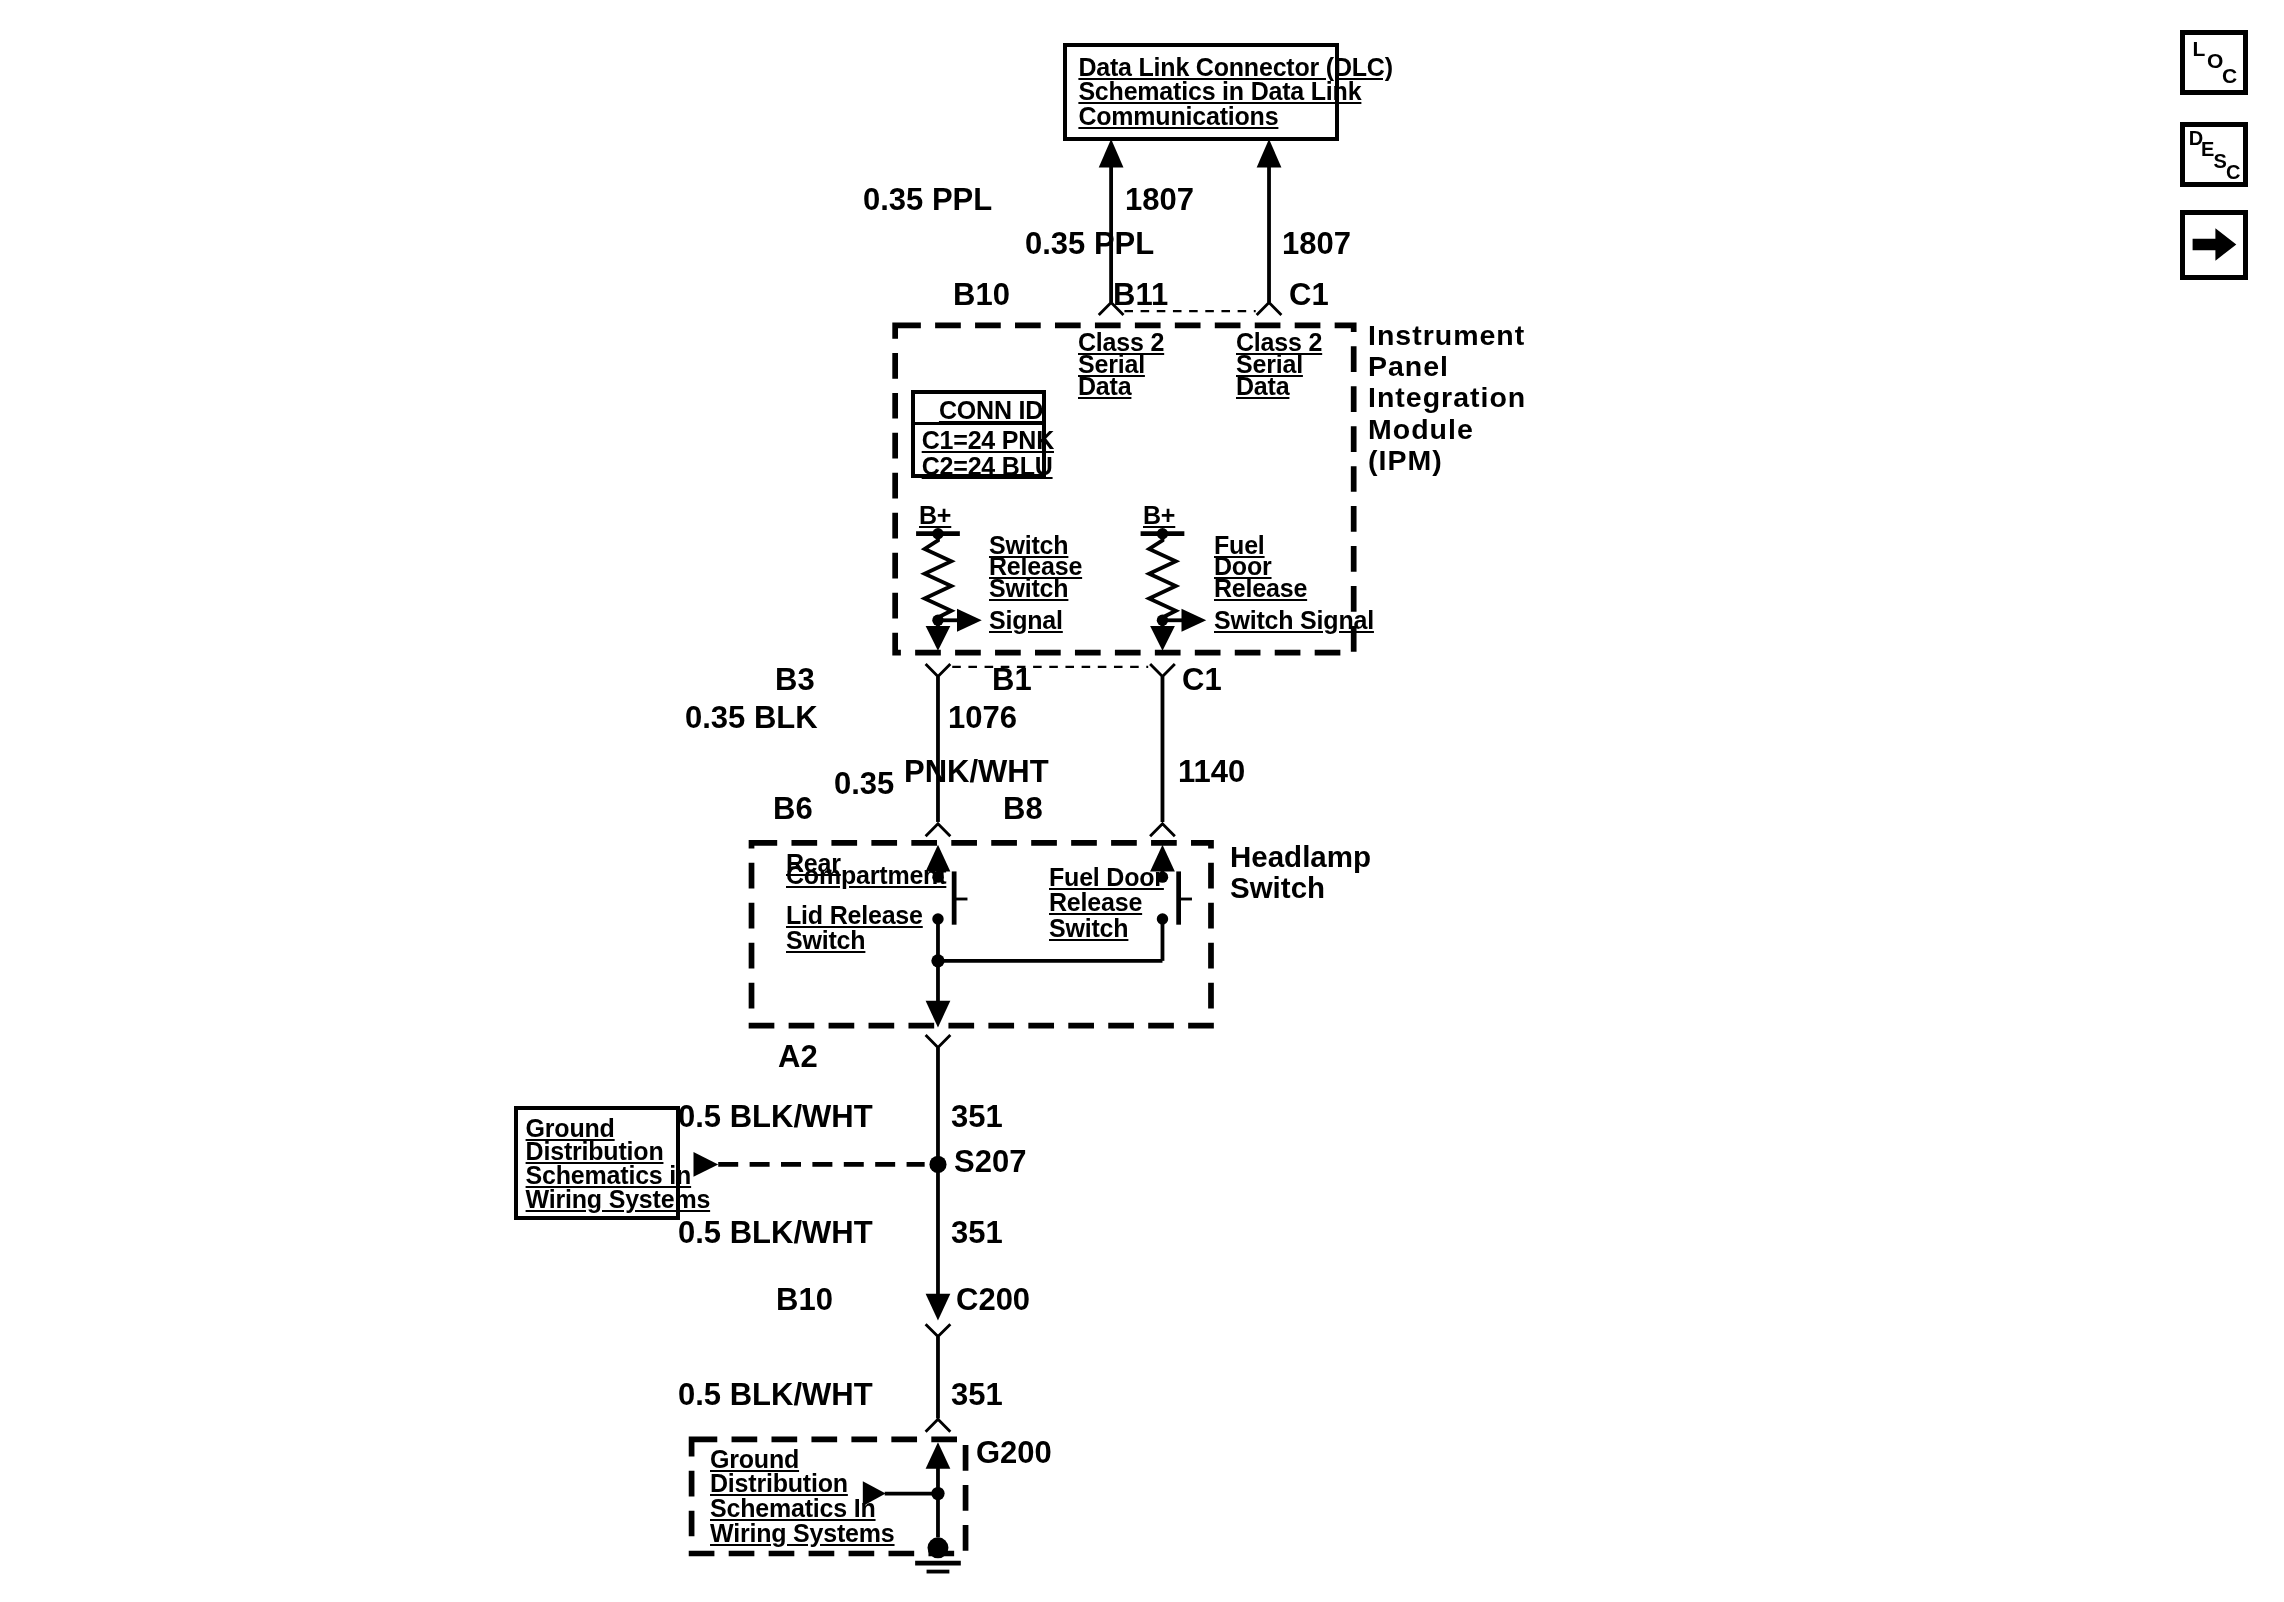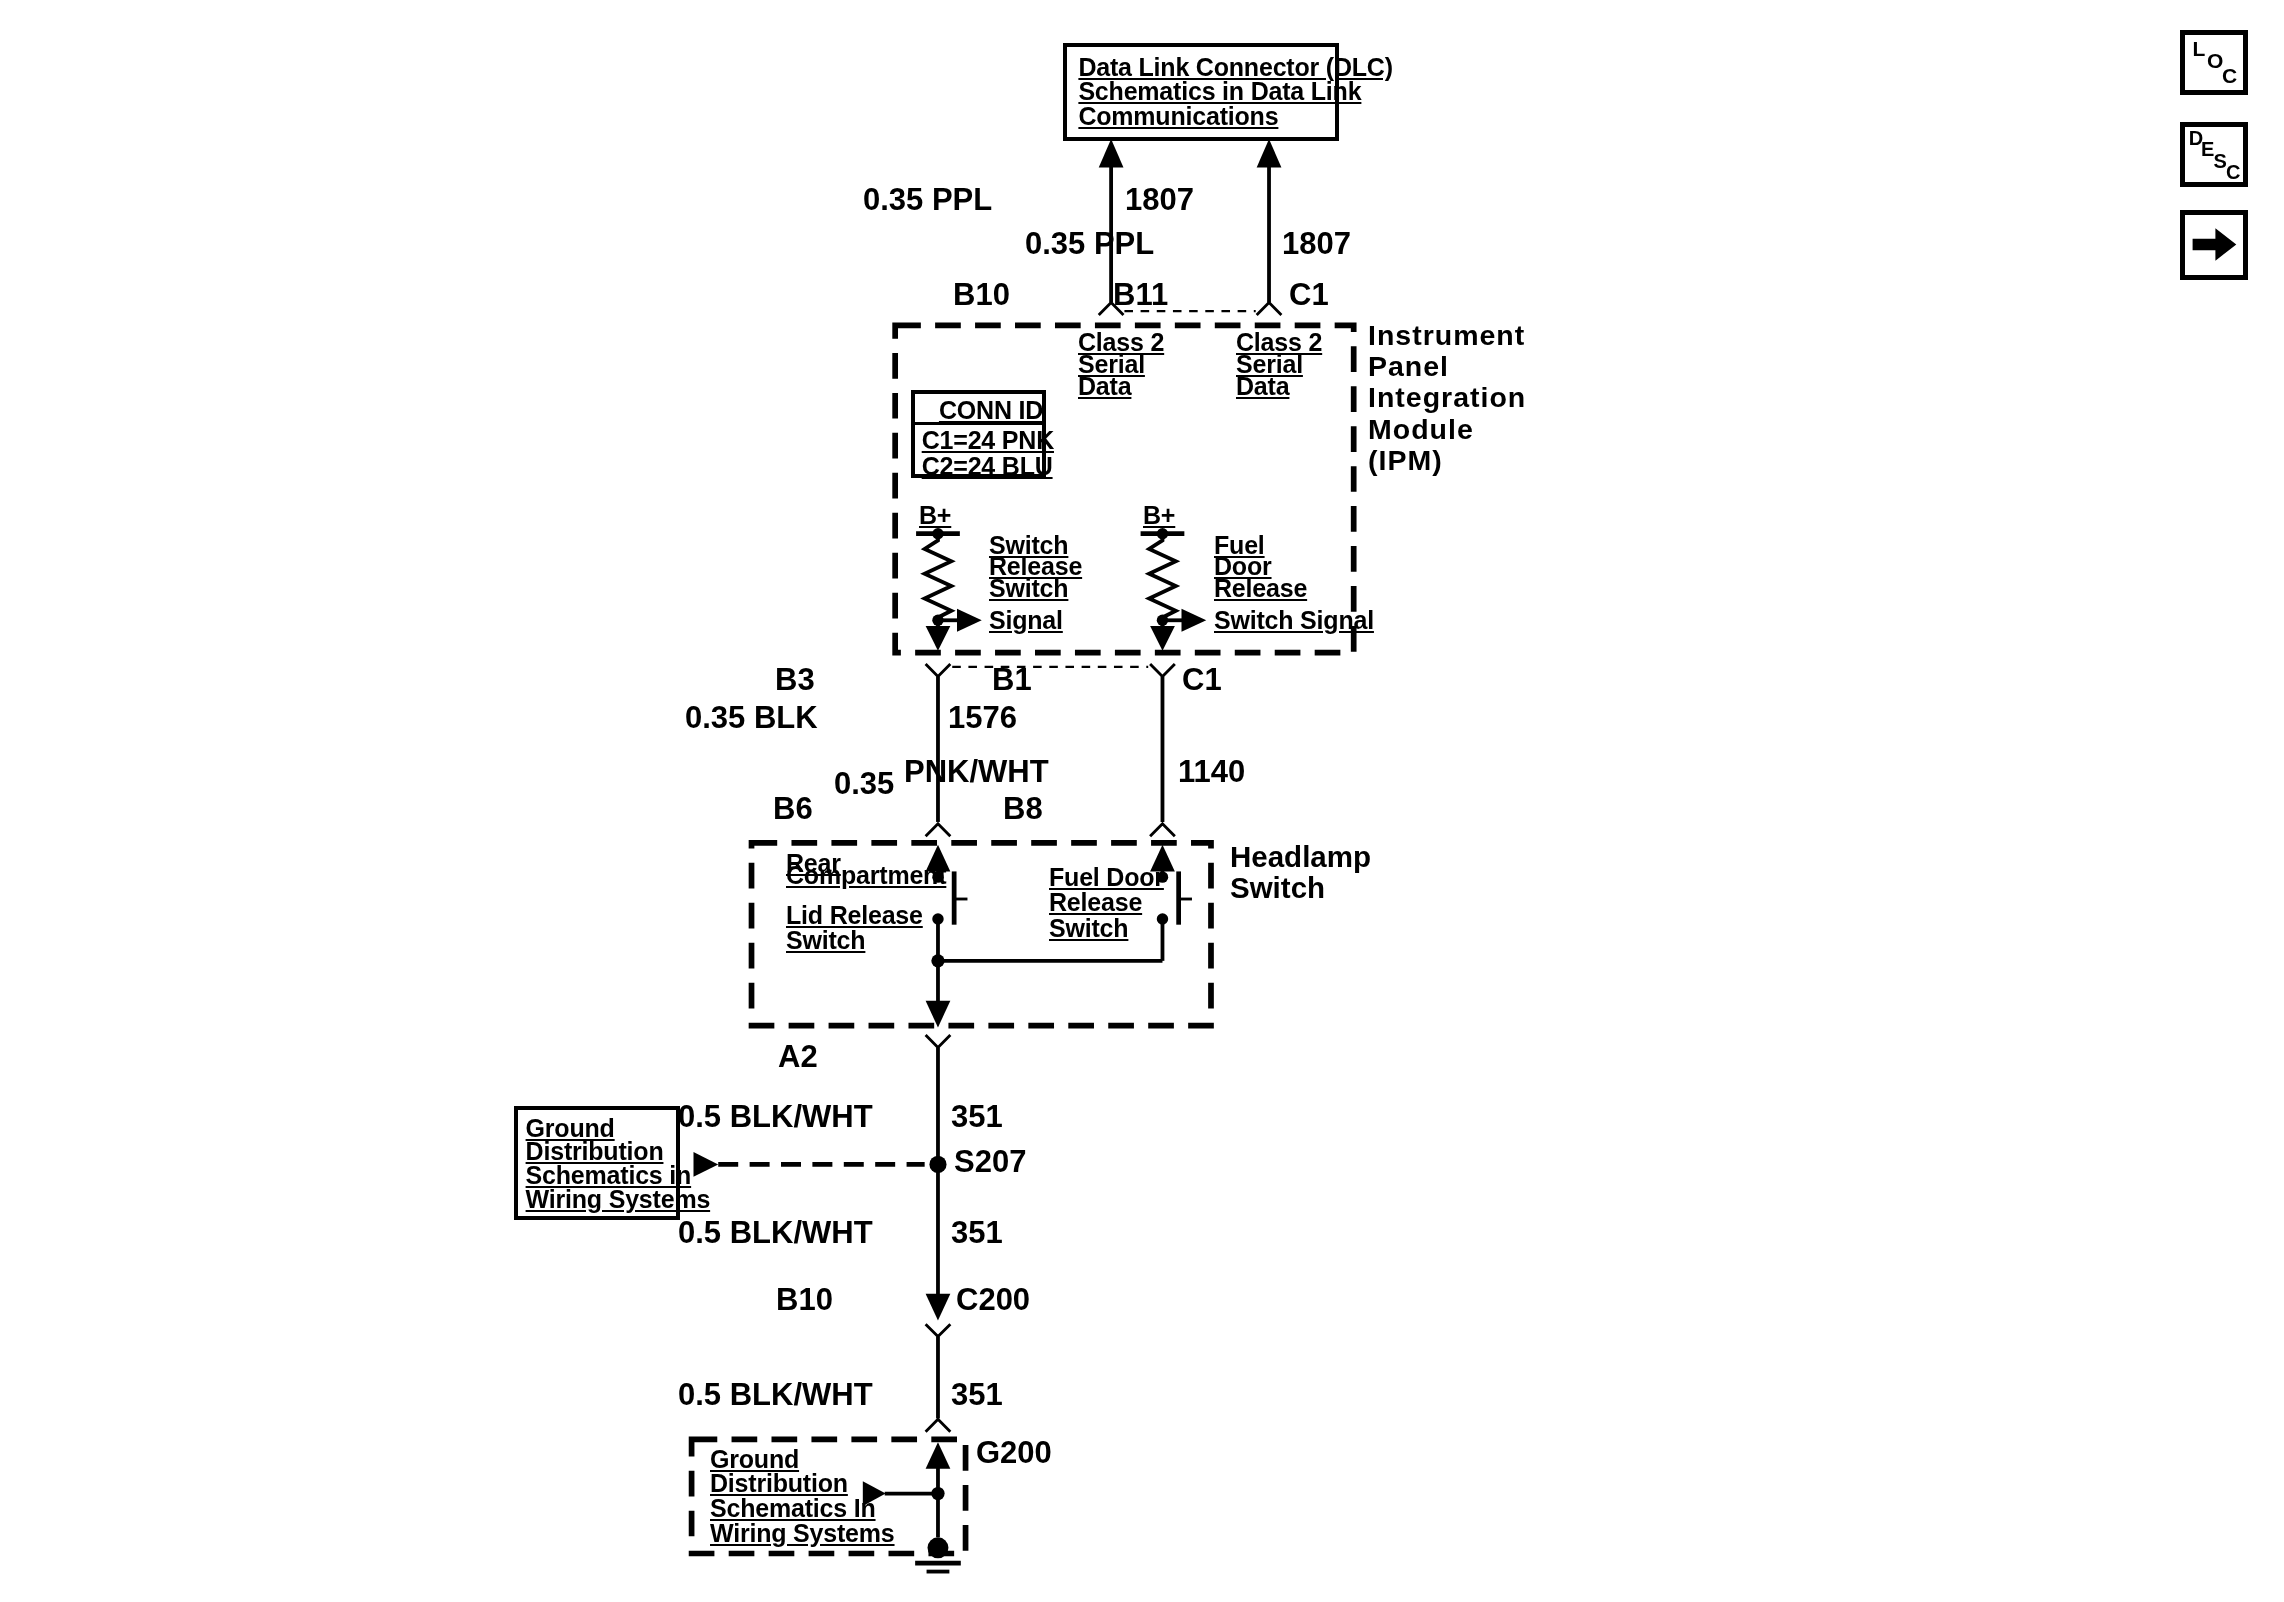--- a/index.html
+++ b/index.html
@@ -187,21 +187,21 @@
   <div class="t small" style="left:1214px;top:534px;">Fuel</div>
   <div class="t small" style="left:1214px;top:555px;">Door</div>
   <div class="t small" style="left:1214px;top:577px;">Release</div>
   <div class="t small" style="left:1214px;top:609px;">Switch Signal</div>
 
   <div class="t big ra" style="left:775px;top:664px;width:143px;">B3</div>
   <div class="t big ra" style="left:992px;top:664px;width:143px;">B1</div>
   <div class="t big" style="left:1182px;top:664px;">C1</div>
 
   <div class="t big ra" style="left:685px;top:702px;width:238px;">0.35 BLK</div>
-  <div class="t big" style="left:948px;top:702px;">1576</div>
+  <div class="t big" style="left:948px;top:702px;">1076</div>
   <div class="t big ra" style="left:834px;top:744px;width:238px;margin-top:24px;">0.35</div>
   <div class="t big ra" style="left:904px;top:756px;width:238px;">PNK/WHT</div>
   <div class="t big" style="left:1178px;top:756px;">1140</div>
 
   <div class="t big ra" style="left:773px;top:793px;width:143px;">B6</div>
   <div class="t big ra" style="left:1003px;top:793px;width:143px;">B8</div>
 
   <div class="t htitle" style="left:1230px;top:841px;">Headlamp</div>
   <div class="t htitle" style="left:1230px;top:872px;">Switch</div>
 

